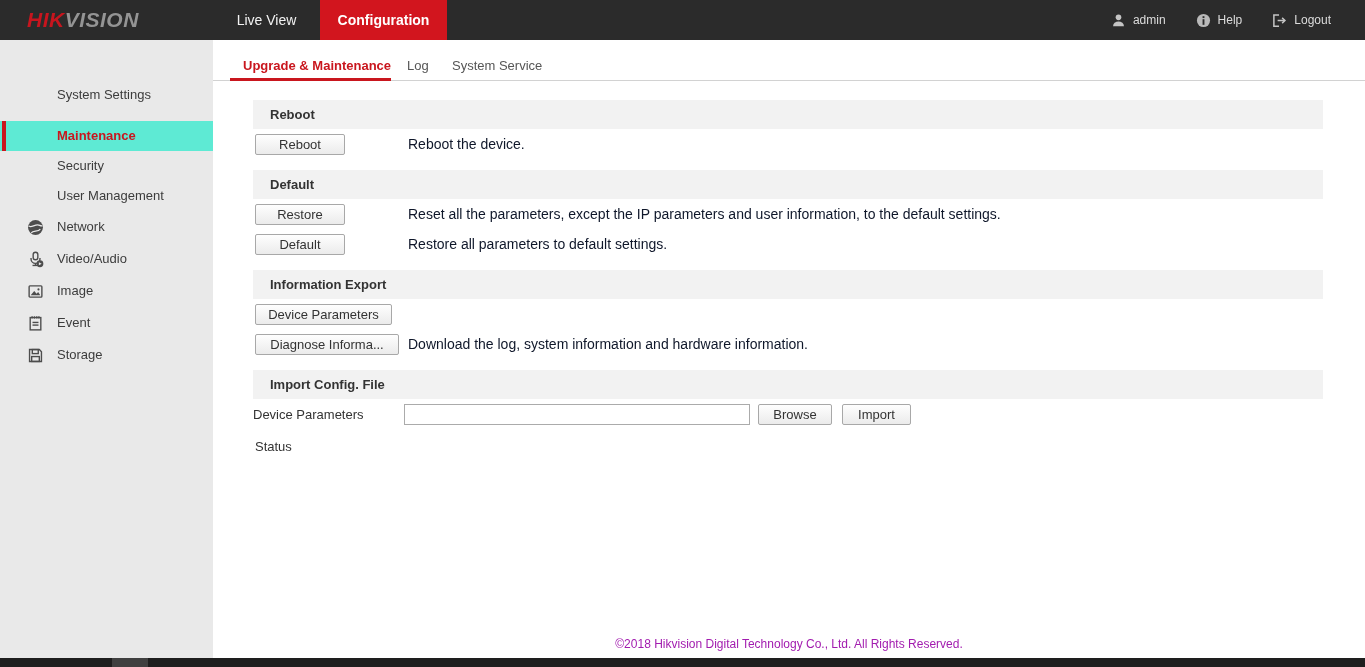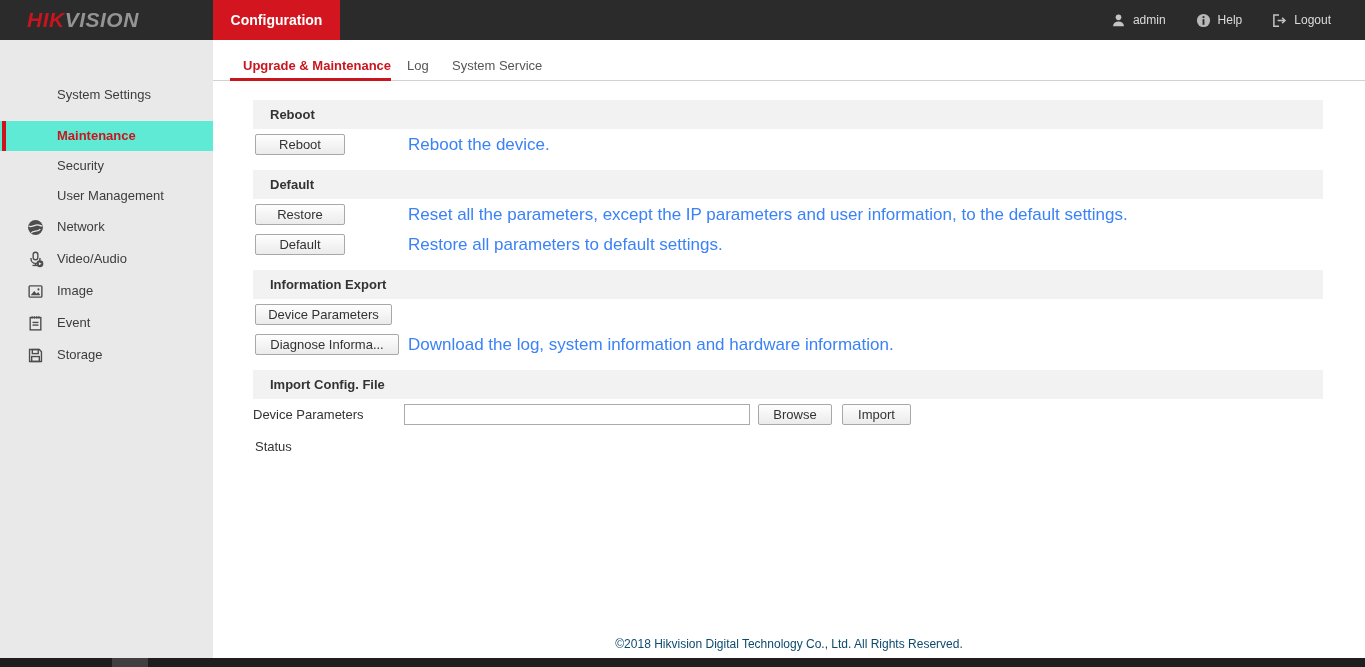--- a/index.html
+++ b/index.html
@@ -43,44 +43,47 @@
   .tab.active { color:#c9161e; font-weight:bold; }
   .tabs-line { position:absolute; left:213px; top:80px; width:1152px; height:1px; background:#d2d2d2; }
   .tab-underline { position:absolute; left:230px; top:78px; width:161px; height:3px; background:#c9161e; }
 
   
   .band { position:absolute; left:253px; width:1070px; height:29px; background:#f2f2f2;
           font-size:13px; font-weight:bold; color:#333; line-height:29px; padding-left:17px; }
   .btn { position:absolute; height:21px; border:1px solid #a8a8a8; border-radius:2px;
          background:linear-gradient(#fefefe,#ebebeb); font-family:inherit; font-size:13px;
          color:#333; cursor:pointer; line-height:17px; text-align:center; }
-  .desc { position:absolute; left:408px; font-size:17px; color:#3b82f6; line-height:21px; white-space:nowrap; }
+  .desc { position:absolute; left:408px; font-size:14px; color:#0f172a; line-height:21px; white-space:nowrap; }
   .field-label { position:absolute; font-size:13px; color:#333; line-height:21px; }
   .text-input { position:absolute; left:404px; top:404px; width:346px; height:21px;
                 border:1px solid #ababab; background:#fff; font-family:inherit; font-size:13px; padding:0 4px; }
 
   .footer { position:absolute; left:213px; top:637px; width:1152px; text-align:center;
-            font-size:12px; color:#0c4a6e; }
+            font-size:12px; color:#a21caf; }
 
   
   .hscrollbar { position:absolute; left:0; top:658px; width:1365px; height:9px; background:#1e1e1e; }
   .hscrollbar .thumb { position:absolute; left:112px; top:0; width:36px; height:9px; background:#404040; }
 
   svg { display:block; }
 </style>
 </head>
 <body>
 
 <div class="topbar">
   <div class="logo">
     <span class="hik">HIK</span>
       <span class="vision">VISION</span>
   </div>
 
   <div class="topnav">
+    <div class="topnav-item liveview">
+      <span>Live View</span>
+    </div>
     <div class="topnav-item config">
       <span>Configuration</span>
     </div>
   </div>
 
   <div class="topright">
     <div class="tr-item">
       <span>
         <svg width="15" height="15" viewBox="0 0 16 16">
           <circle cx="8" cy="4.6" r="3" fill="#c4c4c4"></circle>

